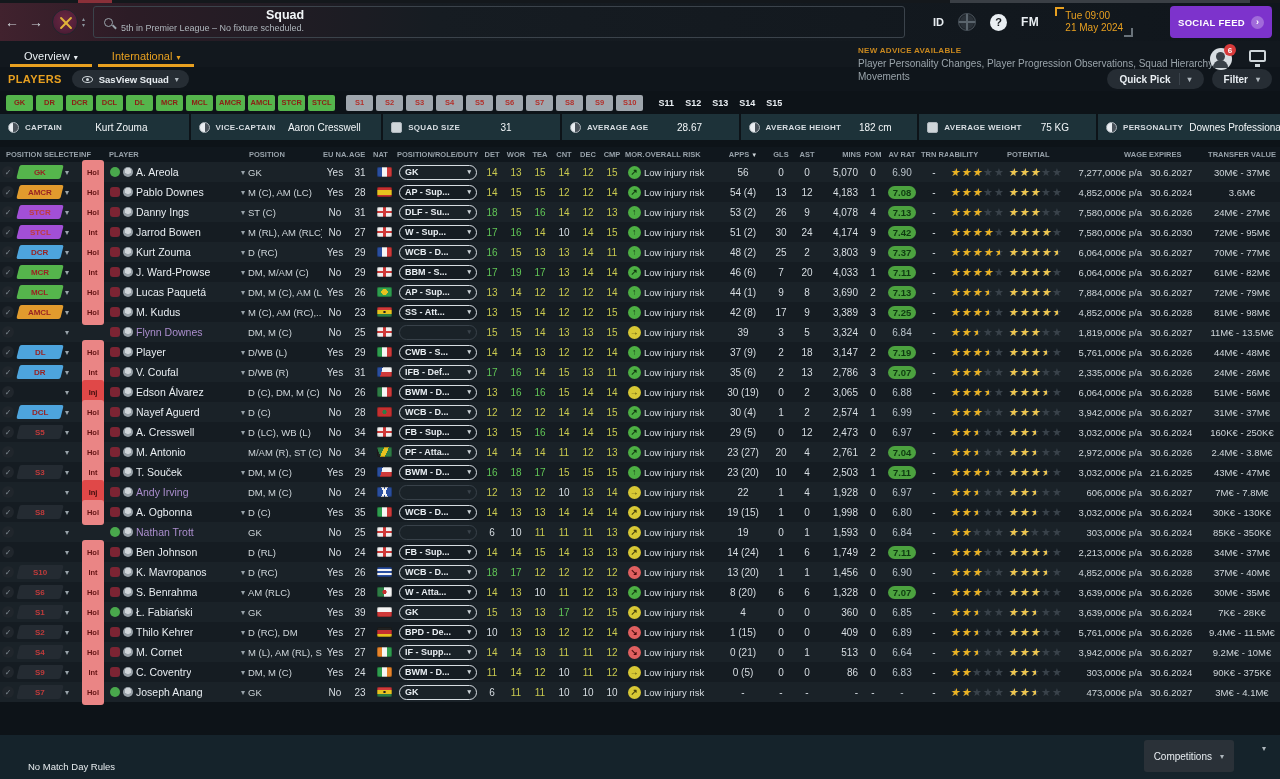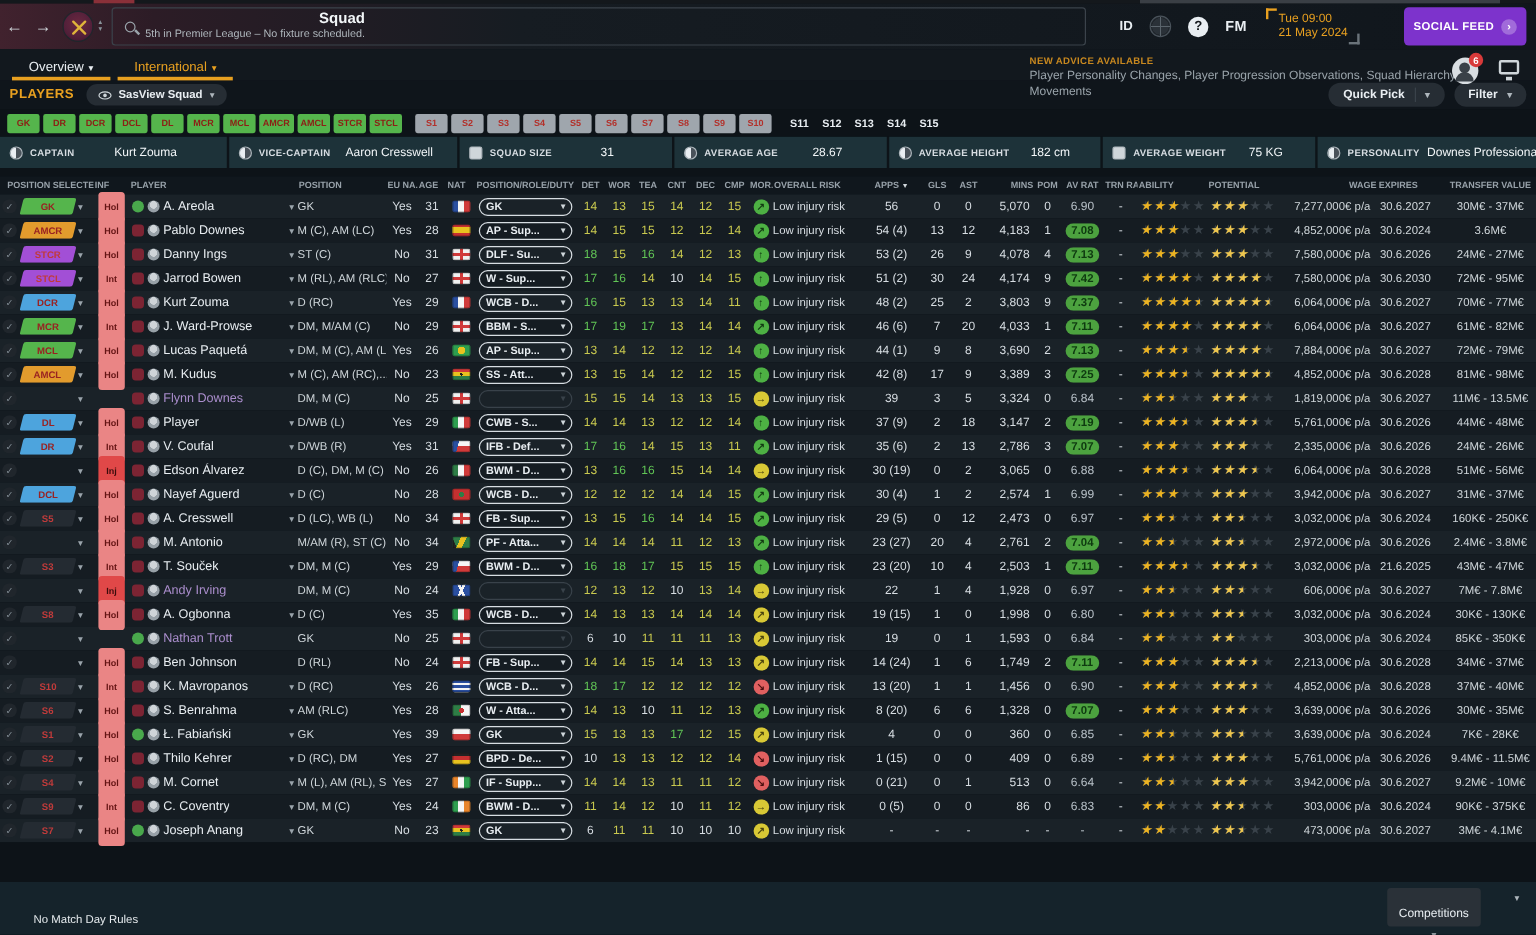--- a/index.html
+++ b/index.html
@@ -197,21 +197,21 @@
   .st .fg { position:absolute; left:0; top:0; height:13px; overflow:hidden; color:#ecb322; }
   .starc.pot .st .fg { color:#eec64f; }
   .wagec { font-size:9.5px; color:#cfd6da; text-align:right; padding-right:6px; }
   .expc { font-size:9.5px; color:#cfd6da; padding-left:2px; }
   .valc { font-size:9.5px; color:#cfd6da; text-align:center; }
 
   
   .belowgap { height:33px; background:#0d1318; }
   .footer { height:44px; background:#15232b; position:relative; }
   .comp { position:absolute; right:46px; top:5px; display:flex; align-items:center; gap:8px;
-    background:#2a3138; border-radius:3px; height:20px; padding:16px 10px; font-size:10px; color:#e9eef2; cursor:pointer;flex-direction:column; }
+    background:#2a3138; border-radius:3px; height:20px; padding:16px 10px; font-size:10px; color:#e9eef2; cursor:pointer; }
   .comp .chev, .compchev { font-size:8px; color:#aeb6bc; }
   .compchev { position:absolute; right:14px; top:9px; cursor:pointer; }
   .footnote { position:absolute; left:28px; bottom:7px; font-size:9.5px; color:#e6ebee; }
 </style>
 </head>
 <body>
 
 <div id="app">
 
   <div class="chrome">

